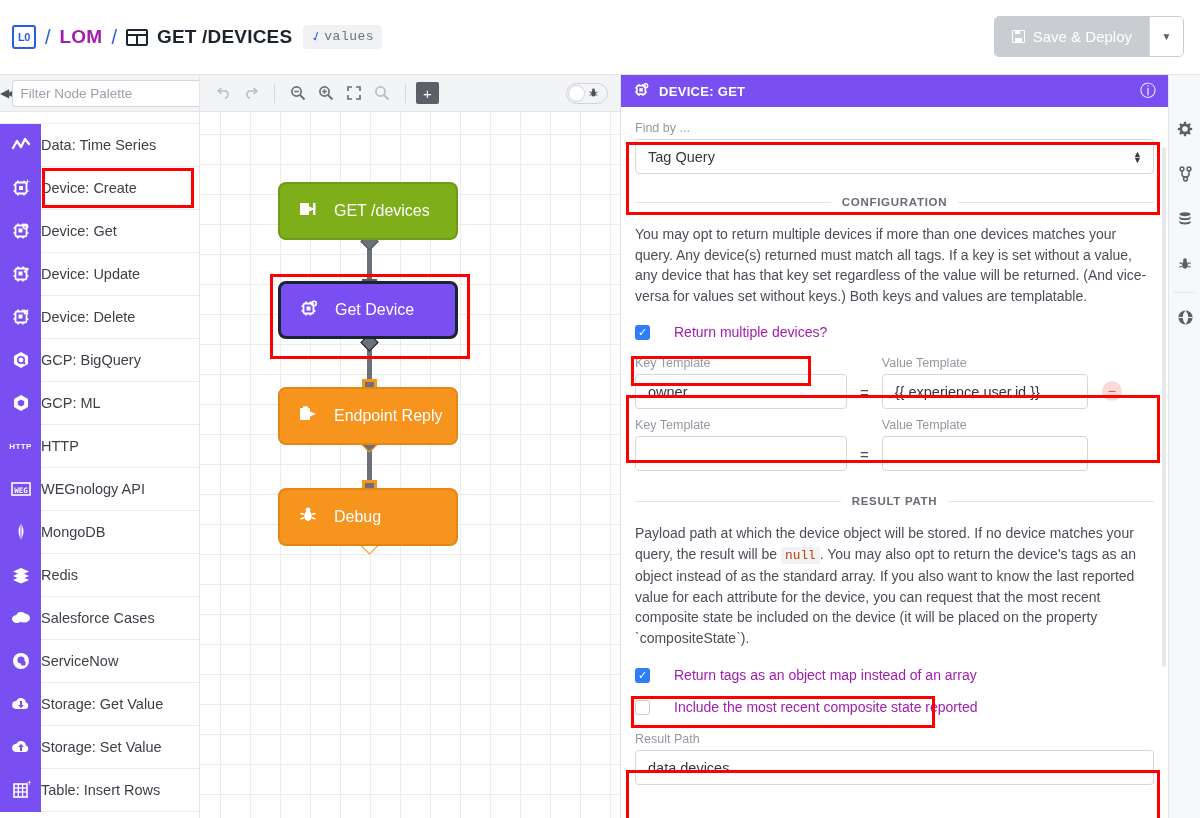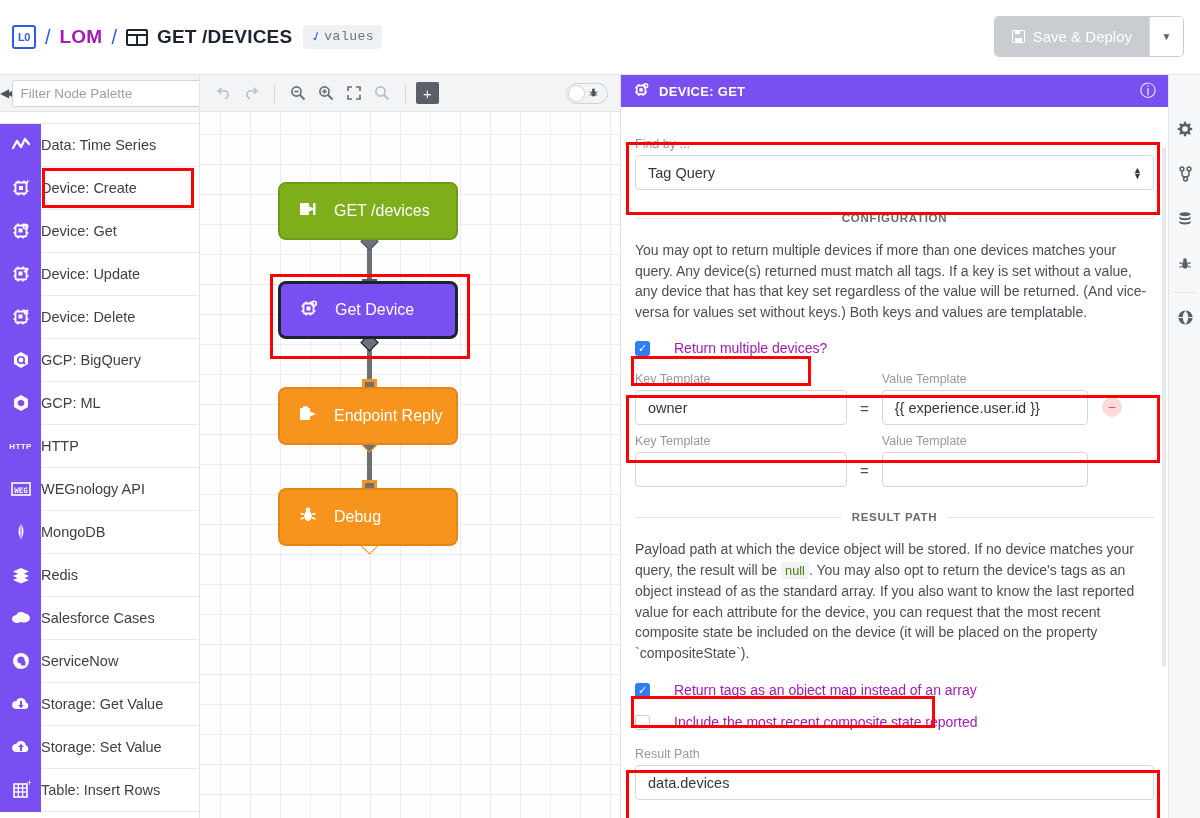--- a/index.html
+++ b/index.html
@@ -171,21 +171,21 @@
   .panel {
     position: absolute; left: 620px; top: 75px; width: 548px; height: 743px;
     background: #ffffff; border-left: 1px solid #dfe1e4; overflow: hidden;
   }
   .panel-head {
     height: 32px; background: #7a4ff2; color: #fff; display: flex; align-items: center;
     padding: 0 12px; gap: 9px;
   }
   .panel-title { font-size: 13px; font-weight: 700; letter-spacing: 0.3px; }
   .panel-help { margin-left: auto; font-size: 16px; opacity: 0.95; }
-  .panel-body { position: relative; height: 711px; padding: 16px 14px; overflow: hidden; }
+  .panel-body { position: relative; height: 711px; padding: 0 14px; overflow: hidden; }
 
   .field-label { font-size: 12.5px; color: #9498a0; margin-bottom: 4px; }
   .ctl {
     width: 100%; height: 35px; border: 1px solid #d3d6db; border-radius: 4px;
     background: #fff; font-family: "Liberation Sans", sans-serif;
     font-size: 14.5px; color: #33373f; padding: 0 12px;
   }
   .select-wrap { position: relative; }
   .select-arrows {
     position: absolute; right: 12px; top: 50%; transform: translateY(-50%);
@@ -193,22 +193,22 @@
   }
   .divider-row {
     display: flex; align-items: center; gap: 11px; color: #676c75;
     font-size: 11.5px; font-weight: 700; letter-spacing: 0.7px;
   }
   .divider-row:before, .divider-row:after {
     content: ""; flex: 1; height: 1px; background: #e1e3e6;
   }
   .para { font-size: 14px; color: #4a4e57; line-height: 20.5px; }
   .code-inline {
-    font-family: Liberation Sans, sans-serif; font-size: 12.8px;
-    background: #f1f2f4; padding: 1px 4px; border-radius: 2px; color: #4d7c0f;
+    font-family: Liberation Mono, monospace; font-size: 12.8px;
+    background: #f1f2f4; padding: 1px 4px; border-radius: 2px; color: #c2410c;
   }
   .chk-row { display: flex; align-items: center; gap: 9px; }
   .chk {
     width: 15px; height: 15px; border-radius: 3px; flex: none;
     display: flex; align-items: center; justify-content: center;
   }
   .chk.on { background: #2f7ef6; color: #fff; font-size: 11px; }
   .chk.off { background: #fff; border: 1.5px solid #c9ccd1; }
   .chk-label { font-size: 14px; color: #a21caf; margin-left: 15px; }
   .kv-row { display: flex; align-items: flex-end; gap: 0; }

